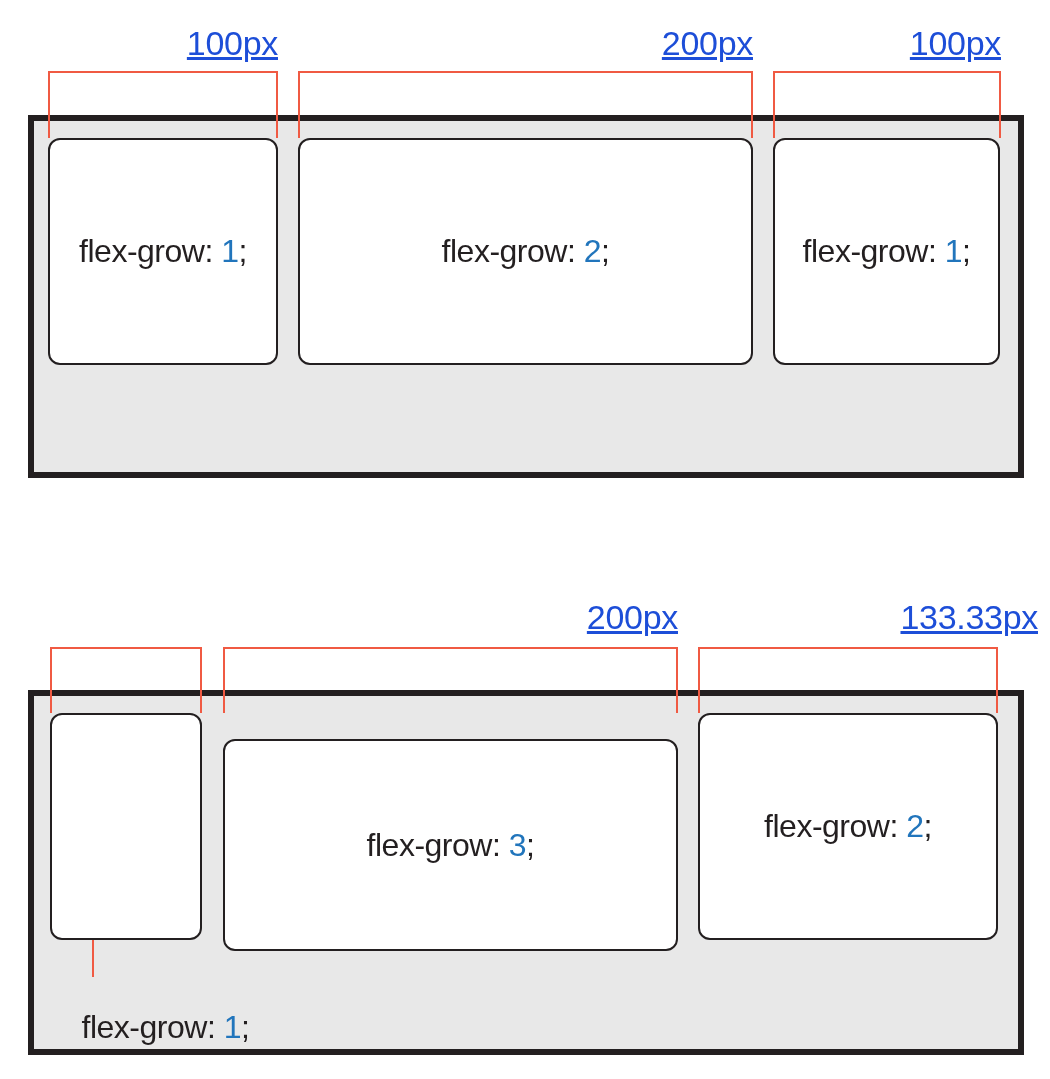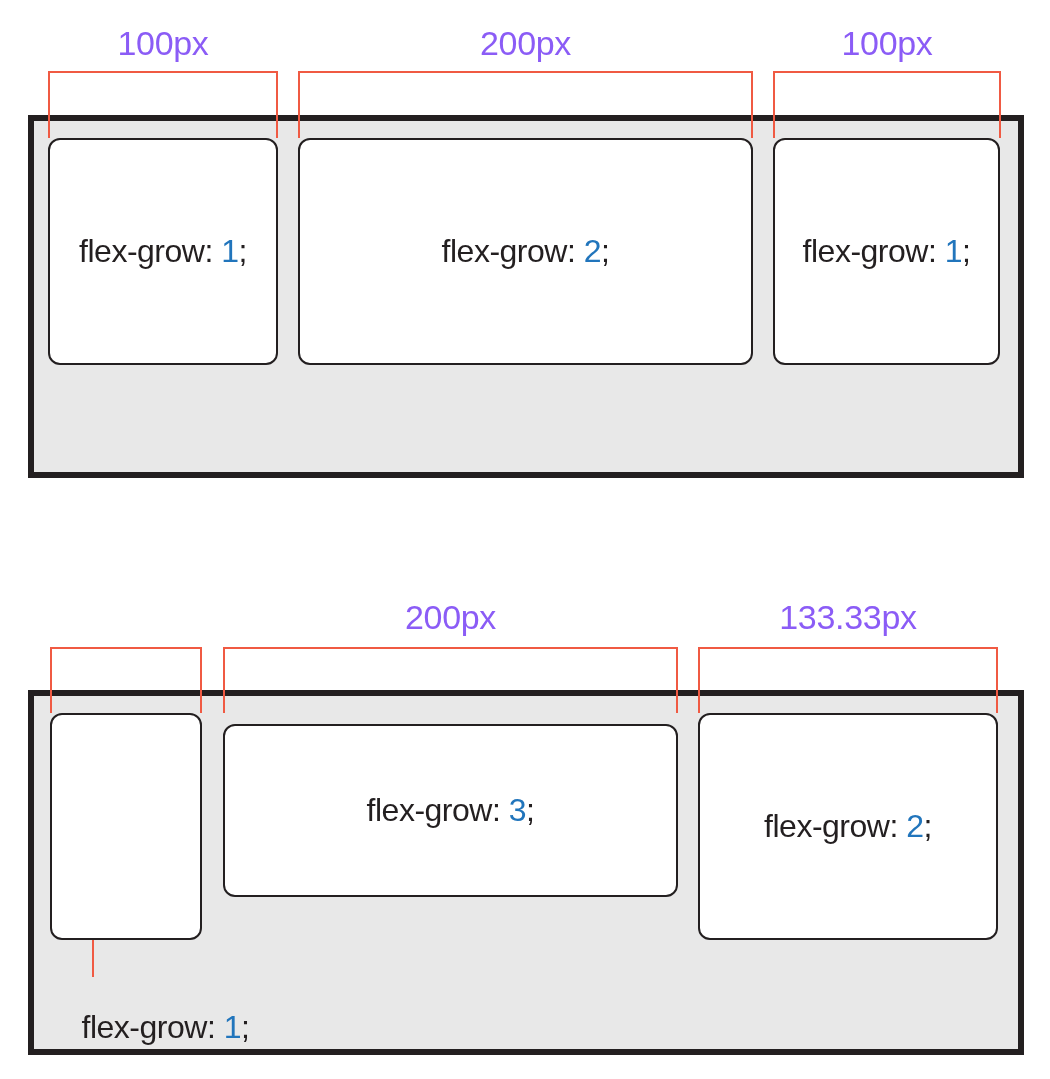--- a/index.html
+++ b/index.html
@@ -11,26 +11,27 @@
     width: 1050px;
     height: 1079px;
     background: #ffffff;
     overflow: hidden;
   }
 
   .abs { position: absolute; }
 
   
   .dim-label {
-    color: #8b5cf6;
+    color: #1d4ed8;
     font-size: 34px;
     line-height: 1.15;
-    text-align: center;
+    text-align: right;
     letter-spacing: -0.3px;
     z-index: 4;
+    text-decoration: underline;
   }
 
   
   .bracket {
     border-top: 2px solid #f05a43;
     border-left: 2px solid #f05a43;
     border-right: 2px solid #f05a43;
     z-index: 3;
   }
 
@@ -83,30 +84,30 @@
 
   .s1-container { left: 28px; top: 115px; width: 996px; height: 363px; }
 
   .s1-box1 { left: 48px;  top: 138px; width: 230px; height: 227px; }
   .s1-box2 { left: 298px; top: 138px; width: 455px; height: 227px; }
   .s1-box3 { left: 773px; top: 138px; width: 227px; height: 227px; }
 
   
   .s2-lbl1 { left: 50px;  top: 598px; width: 152px; }
   .s2-lbl2 { left: 223px; top: 598px; width: 455px; }
-  .s2-lbl3 { left: 698px; top: 598px; width: 300px; }
+  .s2-lbl3 { left: 738px; top: 598px; width: 300px; }
 
   .s2-br1 { left: 50px;  top: 647px; width: 152px; height: 66px; }
   .s2-br2 { left: 223px; top: 647px; width: 455px; height: 66px; }
   .s2-br3 { left: 698px; top: 647px; width: 300px; height: 66px; }
 
   .s2-container { left: 28px; top: 690px; width: 996px; height: 365px; }
 
   .s2-box1 { left: 50px;  top: 713px; width: 152px; height: 227px; }
-  .s2-box2 { left: 223px; top: 724px; width: 455px; height: 173px; }
+  .s2-box2 { left: 223px; top: 739px; width: 455px; height: 212px; }
   .s2-box3 { left: 698px; top: 713px; width: 300px; height: 227px; }
 
   .s2-pointer { left: 92px; top: 940px; height: 37px; }
   .s2-caption { left: 48px; top: 972px; }
 </style>
 </head>
 <body>
 
 <div class="canvas">
 

